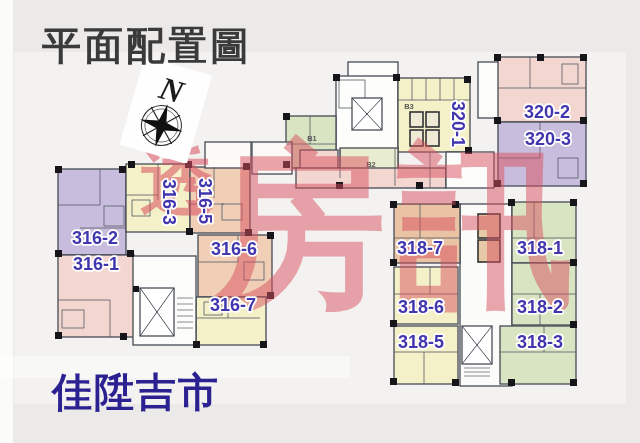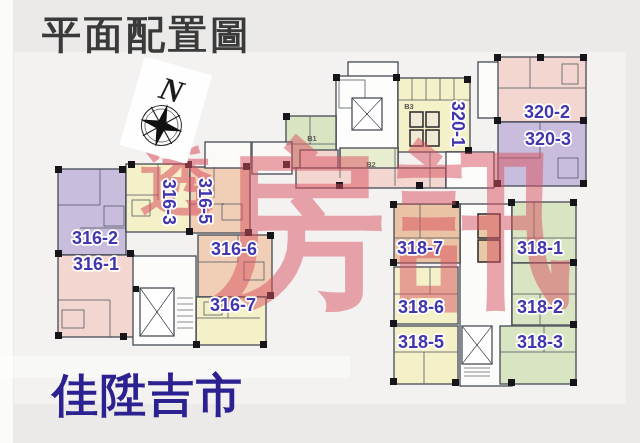--- a/index.html
+++ b/index.html
@@ -1,21 +1,21 @@
 <!DOCTYPE html>
 <html><head>
 <meta charset="utf-8">
 <style>
   html,body{margin:0;padding:0;background:#ebeae8;}
   .stage{position:relative;width:640px;height:443px;overflow:hidden;background:#ebeae8;
          font-family:"Liberation Sans",sans-serif;}
   .left-strip{position:absolute;left:0;top:0;width:13px;height:443px;background:#fbfbfa;}
-  .page-title{position:absolute;left:42px;top:15px;font-size:39px;font-weight:bold;
+  .page-title{position:absolute;left:42px;top:26px;font-size:39px;font-weight:bold;
               color:#3a3a3a;letter-spacing:3px;line-height:1;}
-  .brand{position:absolute;left:52px;top:372px;font-size:46px;font-weight:bold;
+  .brand{position:absolute;left:52px;top:372px;font-size:40px;font-weight:bold;
          color:#2b2191;letter-spacing:2px;line-height:1;}
   .plan-svg,.label-svg{position:absolute;left:0;top:0;}
   .label-svg{z-index:5;}
   .wm{position:absolute;z-index:4;pointer-events:none;line-height:1;font-weight:bold;}
   .wm-small{left:140px;top:146px;font-size:74px;color:rgba(216,79,94,.55);}
   .wm-big{left:210px;top:138px;font-size:176px;letter-spacing:12px;color:rgba(216,79,94,.5);}
   .wm-latin{left:128px;top:269px;font-size:18px;letter-spacing:2.2px;
             color:rgba(255,255,255,.88);font-weight:bold;}
   .wm-cjk{left:236px;top:286px;font-size:27px;letter-spacing:9px;color:rgba(190,185,178,.95);}
   .compass{position:absolute;left:108px;top:58px;z-index:6;}

